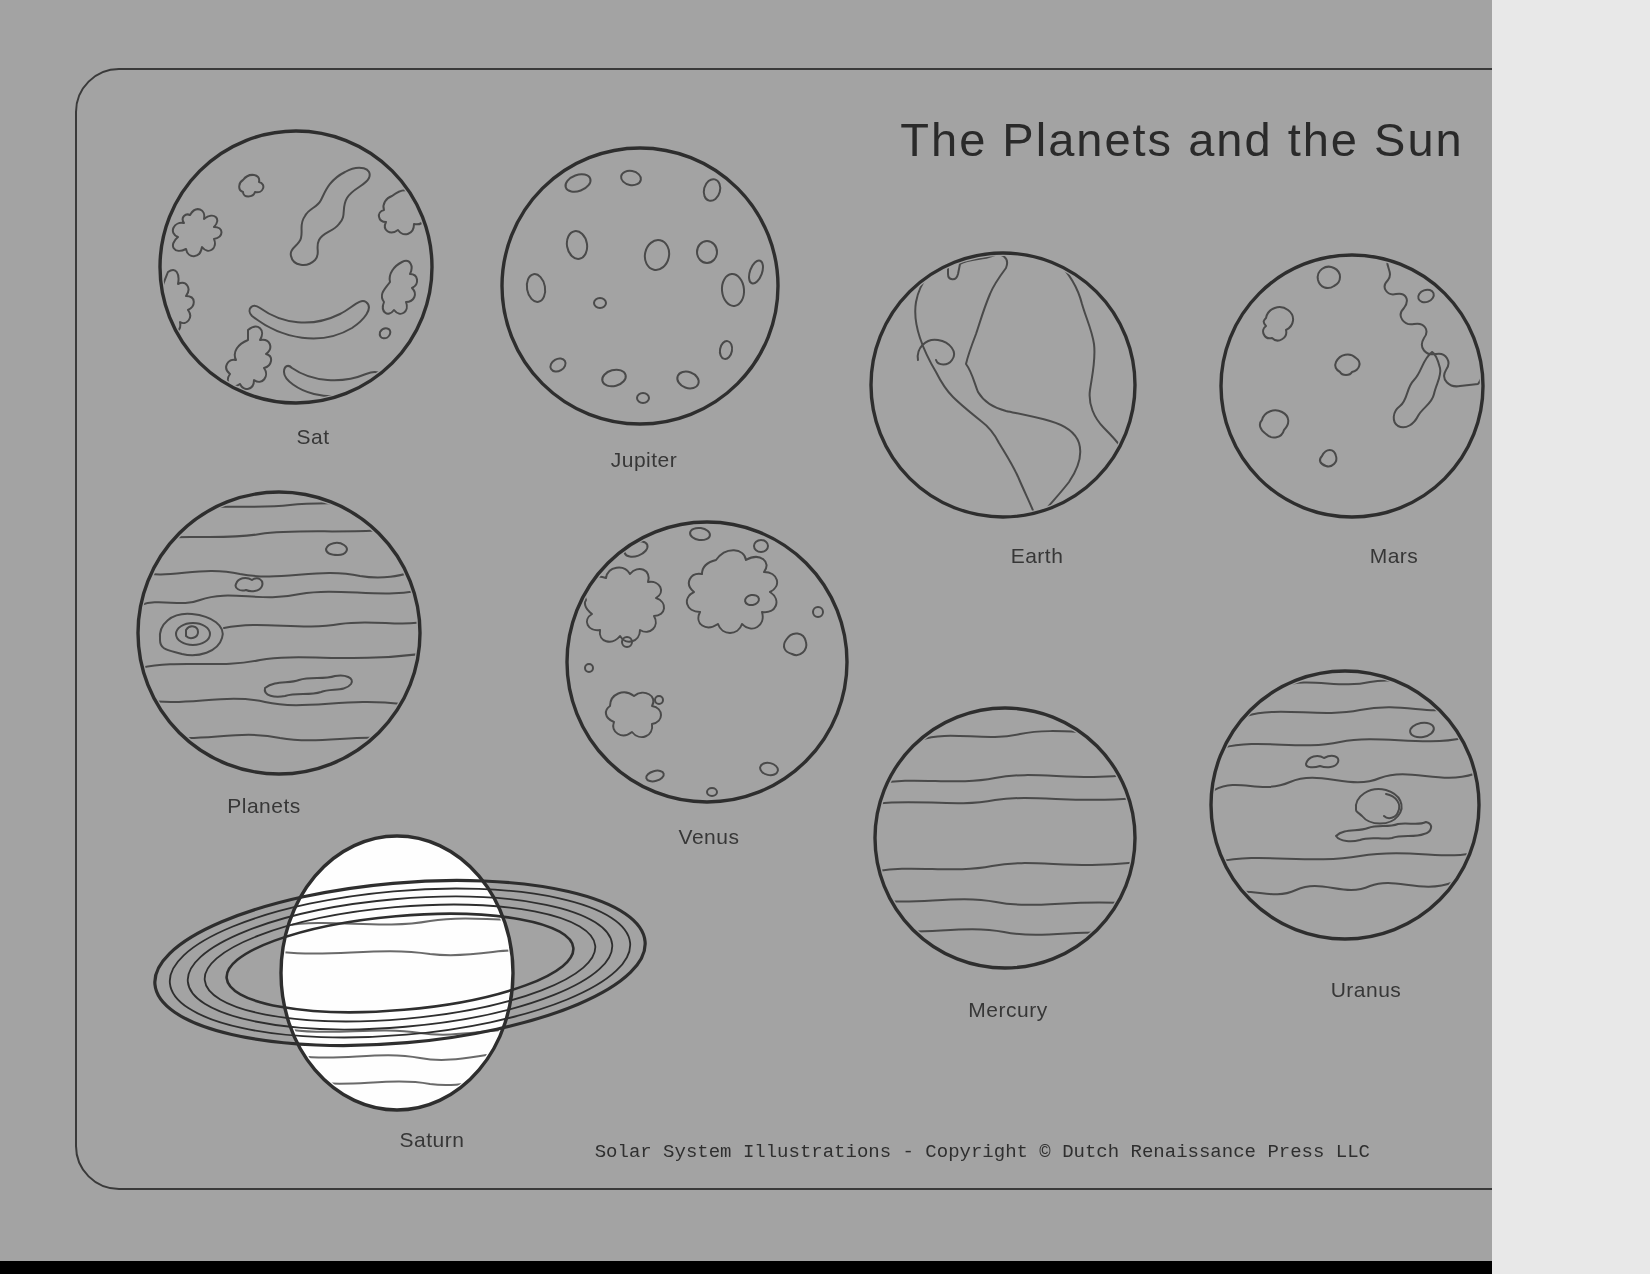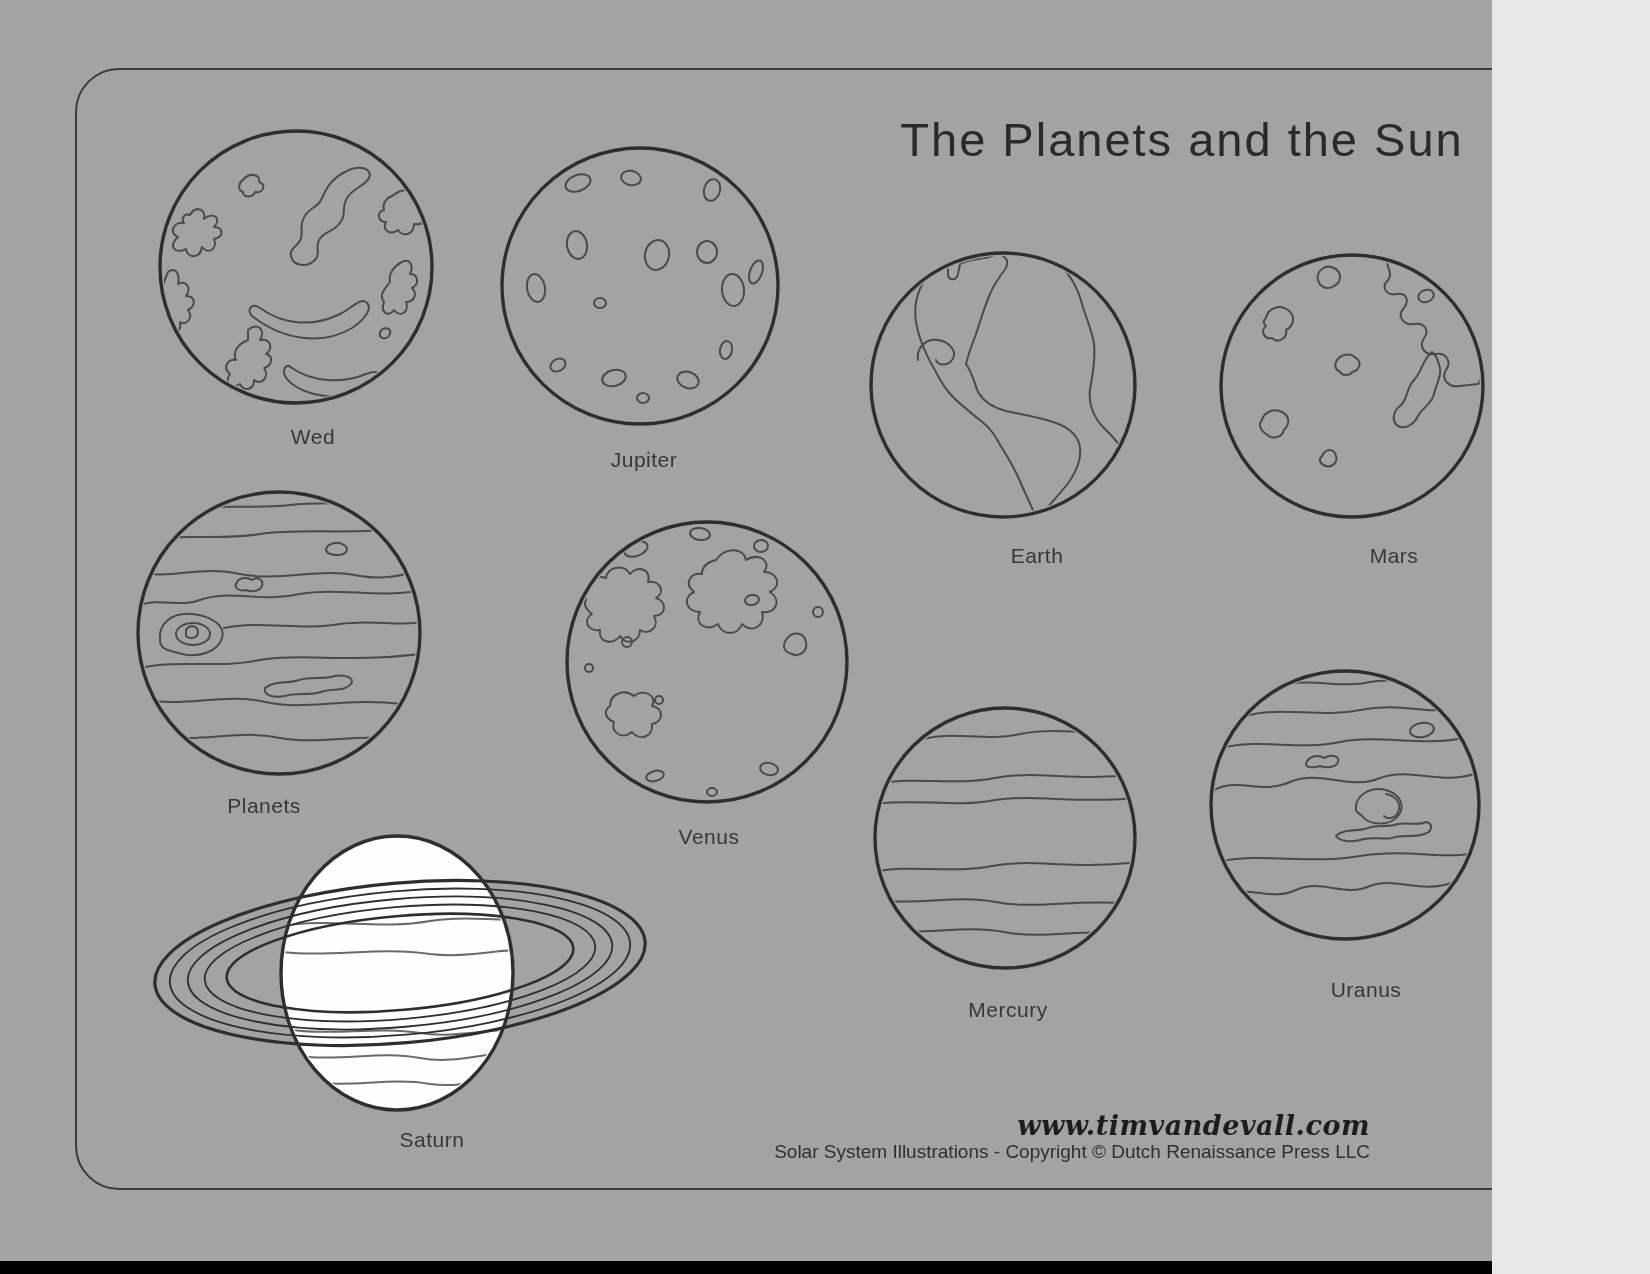--- a/index.html
+++ b/index.html
@@ -18,21 +18,21 @@
   }
   .plabel{
     position:absolute;transform:translate(-50%,-50%);
     font-size:21px;color:#373737;letter-spacing:.5px;white-space:nowrap;
   }
   .credits{position:absolute;right:122px;text-align:right;white-space:nowrap;}
   .site{
     top:1110px;font-family:"DejaVu Serif",serif;font-style:italic;font-weight:700;
     font-size:27px;color:#1d1d1d;letter-spacing:.5px;
   }
-  .copyright{top:1141px;font-size:19px;color:#2f2f2f;}
+  .copyright{top:1141px;font-size:19px;color:#2f2f2f;font-family:Liberation Mono, monospace;}
   .bottom-bar{position:absolute;left:0;top:1261px;width:1650px;height:13px;background:#000;}
   svg *{vector-effect:none}
 </style>
 </head>
 <body>
 
 <div class="page">
 
   <div class="frame"></div>
 
@@ -211,27 +211,26 @@
         <path d="M1386,794 c10,2 16,10 12,18 c-2,6 -10,8 -14,4"></path>
         <path d="M1336,836 c8,-8 22,-4 32,-8 c10,-4 20,0 30,-4 c10,-2 20,2 28,-2 c8,2 6,10 -2,12 c-10,4 -22,0 -32,4 c-10,2 -22,-2 -32,2 c-8,2 -20,2 -24,-4 z"></path>
         <path d="M1218,862 C1260,852 1310,865 1360,856 C1410,848 1450,861 1476,852"></path>
         <path d="M1224,896 C1250,884 1270,902 1296,890 C1322,878 1344,898 1370,886 C1396,876 1420,895 1454,882"></path>
       </g>
     </g>
   </svg>
 
   <div class="title">The Planets and the Sun</div>
 
-  <div class="plabel" style="left:313px;top:437px">Wed</div>
+  <div class="plabel" style="left:313px;top:437px">Sat</div>
   <div class="plabel" style="left:644px;top:460px">Jupiter</div>
   <div class="plabel" style="left:1037px;top:556px">Earth</div>
   <div class="plabel" style="left:1394px;top:556px">Mars</div>
   <div class="plabel" style="left:264px;top:806px">Planets</div>
   <div class="plabel" style="left:709px;top:837px">Venus</div>
   <div class="plabel" style="left:432px;top:1140px">Saturn</div>
   <div class="plabel" style="left:1008px;top:1010px">Mercury</div>
   <div class="plabel" style="left:1366px;top:990px">Uranus</div>
 
-  <div class="credits site">www.timvandevall.com</div>
   <div class="credits copyright">Solar System Illustrations - Copyright © Dutch Renaissance Press LLC</div>
 
   <div class="bottom-bar"></div>
 </div>
 
 </body></html>

